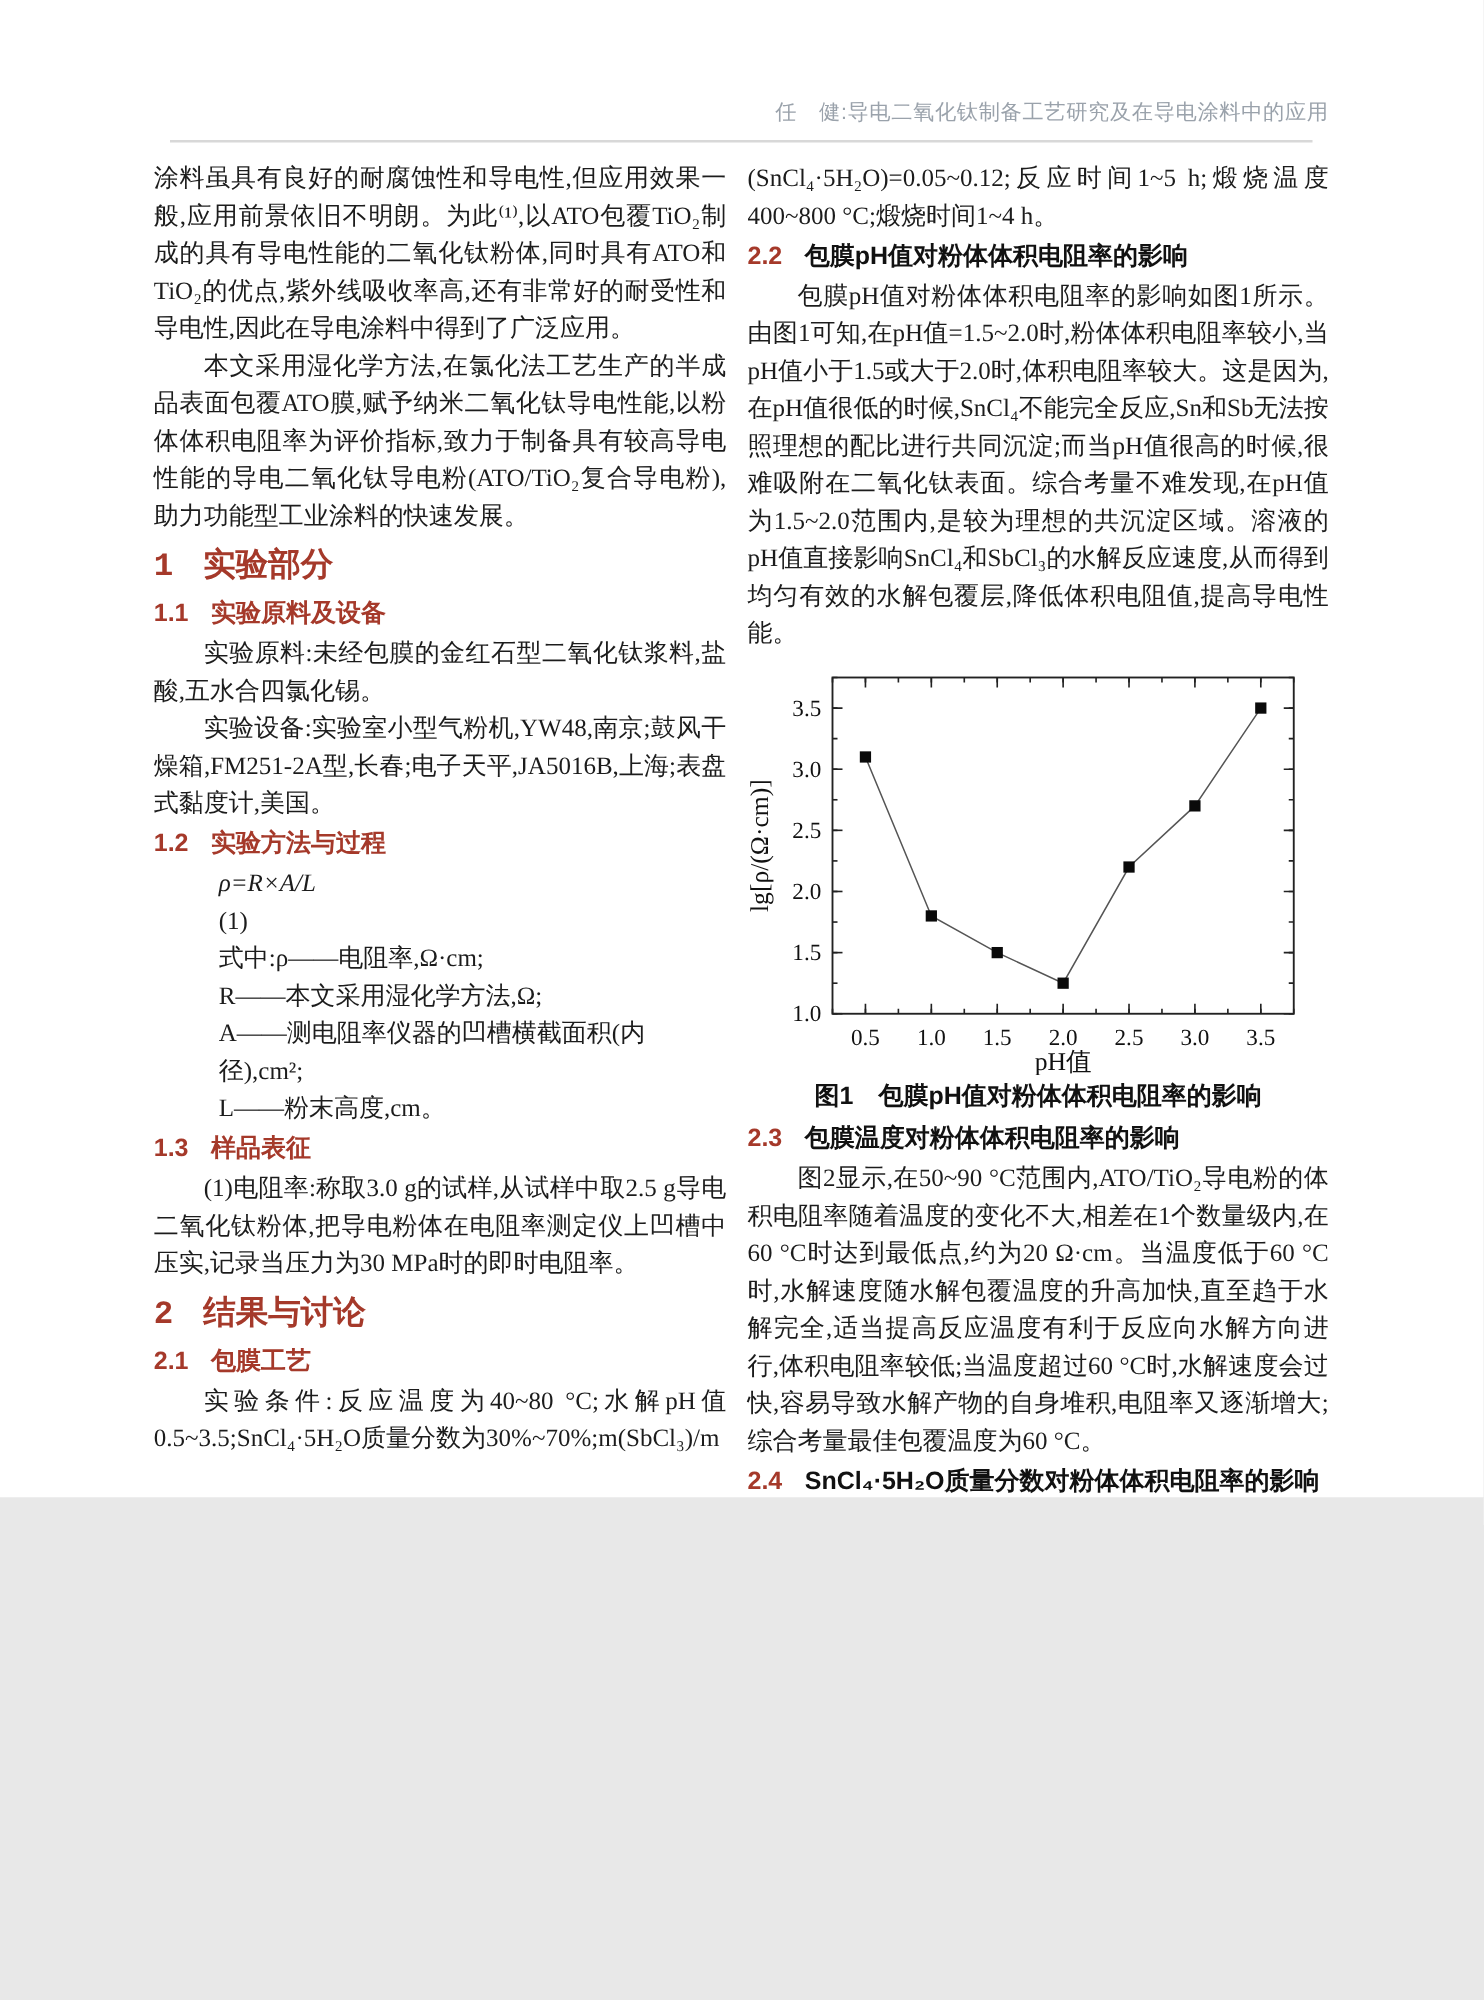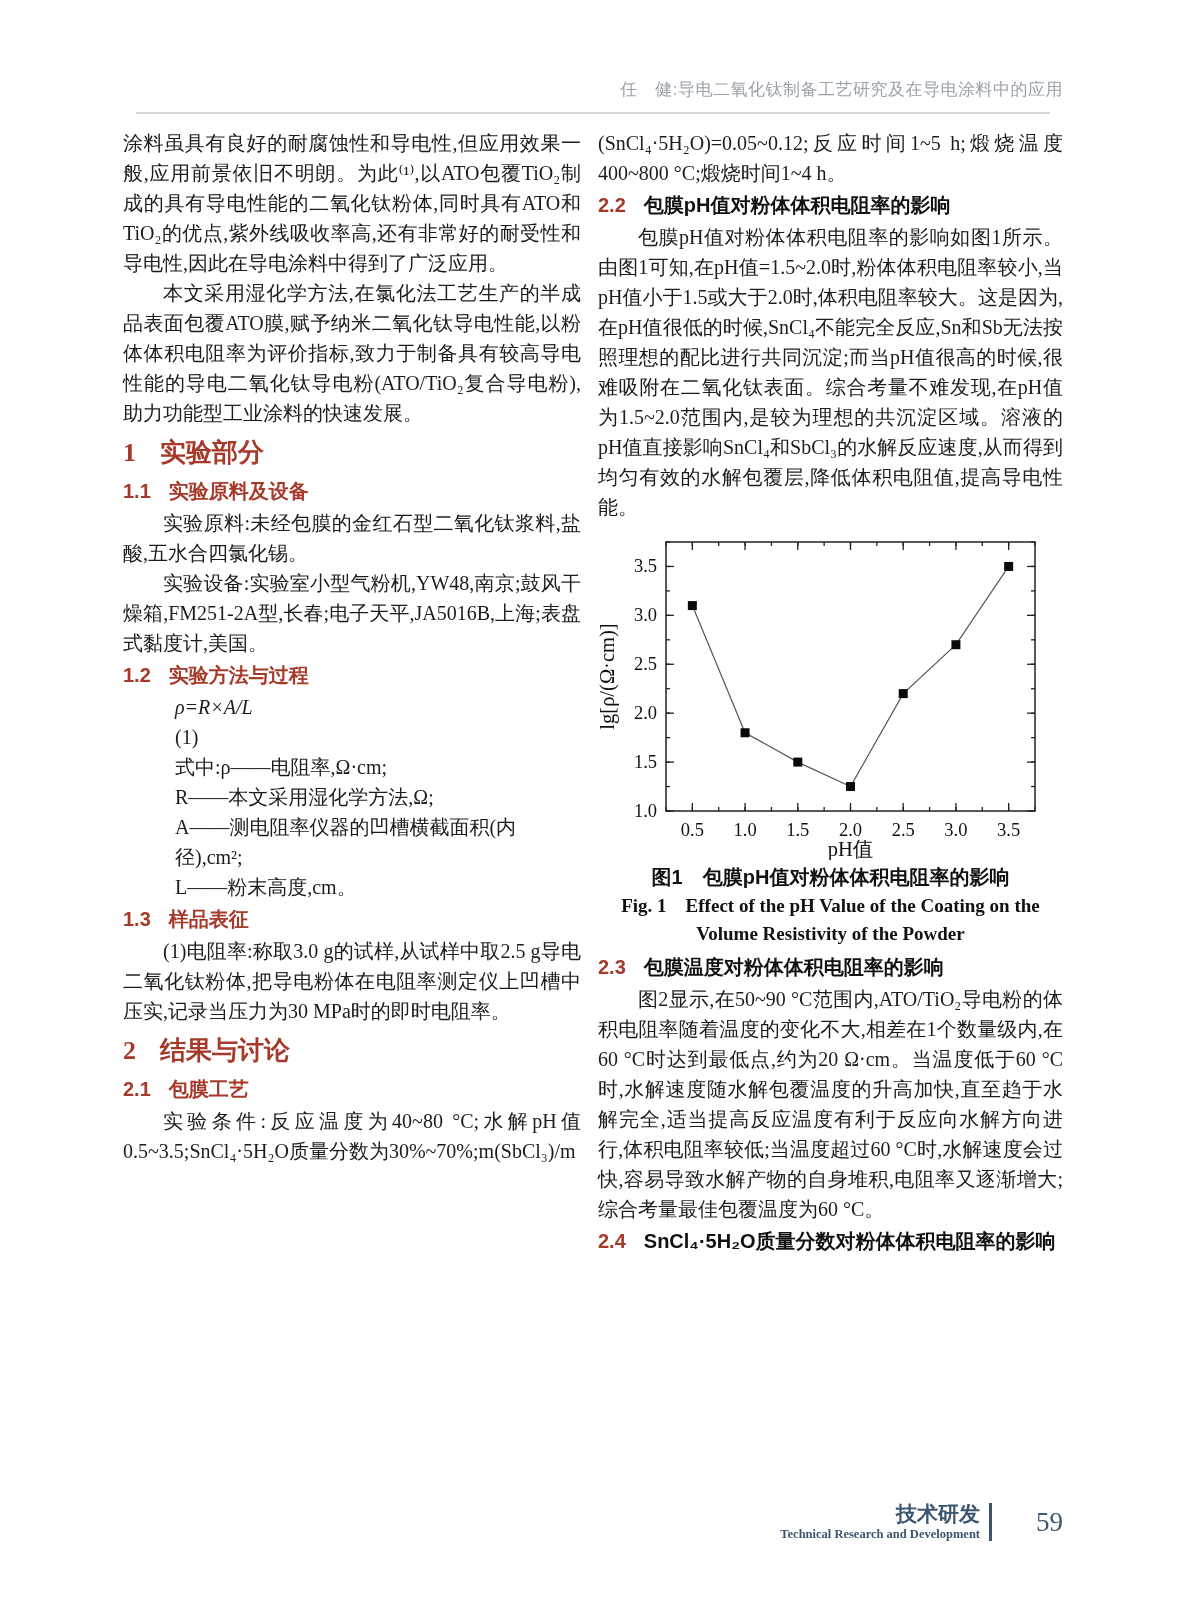--- a/index.html
+++ b/index.html
@@ -2,21 +2,21 @@
 <html><head>
 <meta charset="utf-8">
 <style>
   :root{
     --red:#a5392a;
     --ink:#1c1c1c;
     --footer-blue:#3d5570;
   }
   html,body{margin:0;padding:0;background:#e8e8e8;}
   .page{
-    position:relative;width:1187px;height:1600px;background:#ffffff;
+    position:relative;width:1187px;height:1198px;background:#ffffff;
     margin:0 auto;overflow:hidden;
     font-family:"Liberation Serif","DejaVu Serif",serif;color:var(--ink);
   }
   
   .running-head{
     position:absolute;top:78px;left:135px;width:928px;
     text-align:right;
     font-family:"Liberation Sans","DejaVu Sans",sans-serif;
     font-size:17px;color:#9aa2ab;letter-spacing:0.5px;
   }
@@ -27,21 +27,21 @@
     position:absolute;top:128px;
     font-size:20px;line-height:30px;text-align:justify;
   }
   .col-left{left:123px;width:458px;}
   .col-right{left:598px;width:465px;}
 
   p.body{margin:0;text-indent:2em;}
   p.body.noindent{text-indent:0;}
 
   .sec1{
-    font-family:Liberation Serif, serif;
+    font-family:Liberation Mono, monospace;
     font-size:26px;font-weight:bold;color:var(--red);
     margin:8px 0 6px;line-height:34px;text-align:left;text-indent:0;
   }
   .sec1 .num{margin-right:24px;}
   .sec2{
     font-family:"Liberation Sans","DejaVu Sans",sans-serif;
     font-size:20px;font-weight:bold;line-height:30px;
     margin:2px 0 2px;text-align:left;text-indent:0;
   }
   .sec2 .num{color:var(--red);margin-right:18px;}
@@ -245,21 +245,20 @@
           <polyline points="94.35714285714286,77.58181818181816 147.07142857142856,204.74545454545455 199.78571428571428,234.0909090909091 252.5,258.54545454545456 305.2142857142857,165.6181818181818 357.92857142857144,116.70909090909089 410.64285714285717,38.45454545454547" fill="none" stroke="#555" stroke-width="1.2"></polyline>
           <rect x="89.85714285714286" y="73.08181818181816" width="9" height="9" fill="#0a0a0a"></rect>
           <rect x="142.57142857142856" y="200.24545454545455" width="9" height="9" fill="#0a0a0a"></rect>
           <rect x="195.28571428571428" y="229.5909090909091" width="9" height="9" fill="#0a0a0a"></rect>
           <rect x="248" y="254.04545454545456" width="9" height="9" fill="#0a0a0a"></rect>
           <rect x="300.7142857142857" y="161.1181818181818" width="9" height="9" fill="#0a0a0a"></rect>
           <rect x="353.42857142857144" y="112.20909090909089" width="9" height="9" fill="#0a0a0a"></rect>
           <rect x="406.14285714285717" y="33.95454545454547" width="9" height="9" fill="#0a0a0a"></rect>
         </svg>
       <div class="fig-caption-cn">图1　包膜pH值对粉体体积电阻率的影响</div>
-      <div class="fig-caption-en">Fig. 1　Effect of the pH Value of the Coating on the Volume Resistivity of the Powder</div>
     </div>
 
     <div class="sec2 dark">
       <span class="num">2.3</span><span class="title">包膜温度对粉体体积电阻率的影响</span>
     </div>
     <p class="body">图2显示,在50~90 °C范围内,ATO/TiO₂导电粉的体积电阻率随着温度的变化不大,相差在1个数量级内,在60 °C时达到最低点,约为20 Ω·cm。当温度低于60 °C时,水解速度随水解包覆温度的升高加快,直至趋于水解完全,适当提高反应温度有利于反应向水解方向进行,体积电阻率较低;当温度超过60 °C时,水解速度会过快,容易导致水解产物的自身堆积,电阻率又逐渐增大;综合考量最佳包覆温度为60 °C。</p>
 
     <div class="sec2 dark">
       <span class="num">2.4</span><span class="title">SnCl₄·5H₂O质量分数对粉体体积电阻率的影响</span>
     </div>

